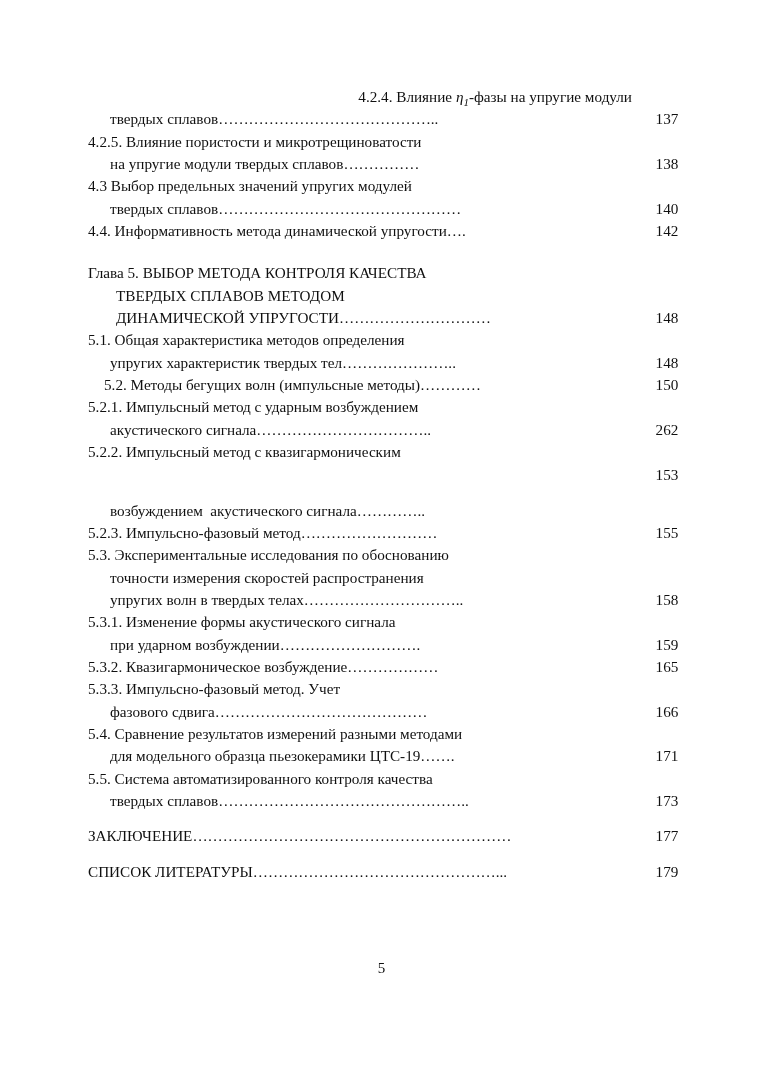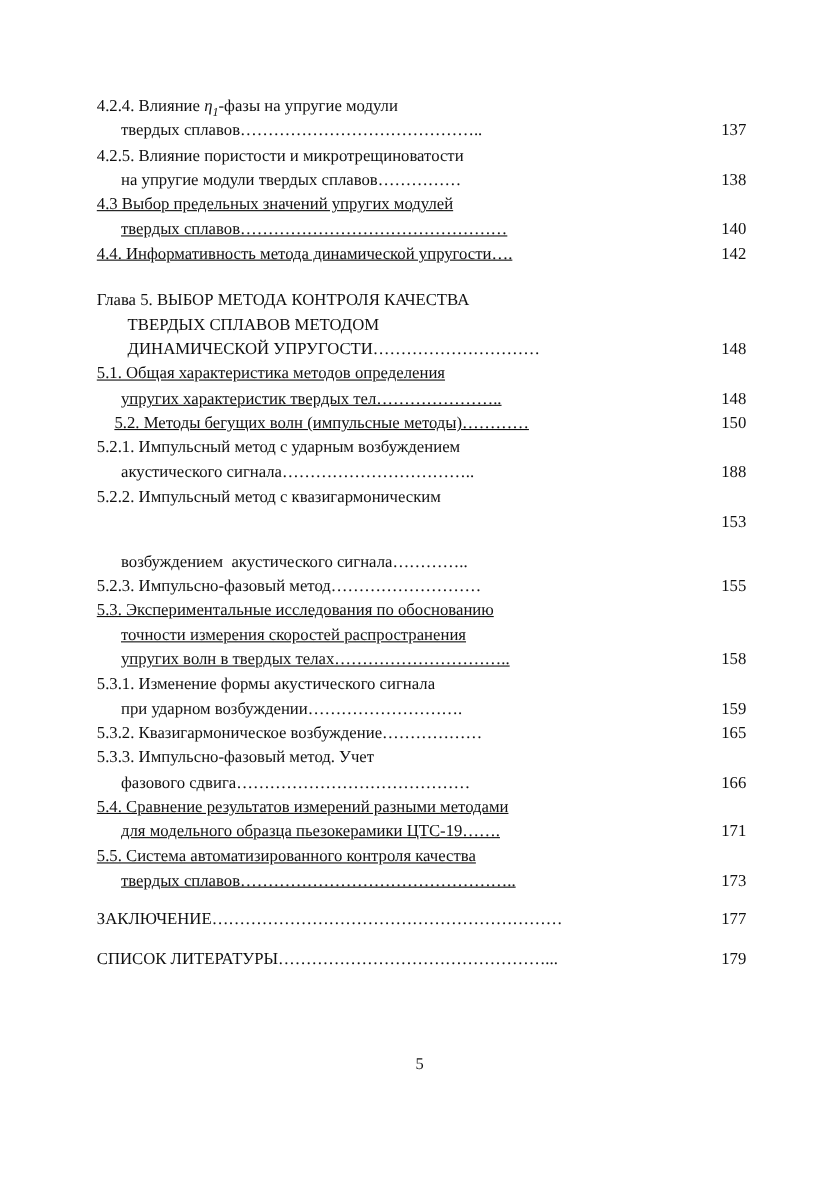--- a/index.html
+++ b/index.html
@@ -40,21 +40,21 @@
     padding-right: 8px;
     white-space: pre-wrap;
   }
   .entry .pg {
     flex: 0 0 42px;
     text-align: center;
     padding-left: 6px;
   }
   
   .lvl0 .txt { padding-left: 0px; }
-  .lvl1 .txt { padding-left: 22px; text-decoration: underline; }
+  .lvl1 .txt { padding-left: 22px; }
   .lvl3 .txt { padding-left: 66px; }
   .gap-md { height: 13px; }
   .gap-lg { height: 20px; }
   .sub {
     font-size: 11px;
     vertical-align: sub;
     line-height: 0;
   }
   .ital {
     font-family: "Liberation Serif", "DejaVu Serif", serif;
@@ -68,21 +68,21 @@
     text-align: center;
     font-size: 15px;
   }
 </style>
 </head>
 <body>
 
 <div class="page">
   <div class="toc" id="toc">
       <div class="entry lvl3">
-        <span class="txt" style="padding-left: 0px;">4.2.4. Влияние <span class="ital">η<span class="sub">1</span></span>-фазы на упругие модули</span>
+        <span class="txt" style="padding-left: 0px; text-align: right;">4.2.4. Влияние <span class="ital">η<span class="sub">1</span></span>-фазы на упругие модули</span>
         <span class="pg"></span>
       </div>
       <div class="entry lvl3">
         <span class="txt" style="padding-left: 22px;">твердых сплавов……………………………………..</span>
         <span class="pg">137</span>
       </div>
       <div class="entry lvl3">
         <span class="txt" style="padding-left: 0px;">4.2.5. Влияние пористости и микротрещиноватости</span>
         <span class="pg"></span>
       </div>
@@ -126,21 +126,21 @@
       <div class="entry lvl1">
         <span class="txt" style="padding-left: 0px; margin-left: 16px;">5.2. Методы бегущих волн (импульсные методы)…………</span>
         <span class="pg">150</span>
       </div>
       <div class="entry lvl3">
         <span class="txt" style="padding-left: 0px;">5.2.1. Импульсный метод с ударным возбуждением</span>
         <span class="pg"></span>
       </div>
       <div class="entry lvl3">
         <span class="txt" style="padding-left: 22px;">акустического сигнала……………………………..</span>
-        <span class="pg">188</span>
+        <span class="pg">262</span>
       </div>
       <div class="entry lvl3">
         <span class="txt" style="padding-left: 0px;">5.2.2. Импульсный метод с квазигармоническим</span>
         <span class="pg"></span>
       </div>
       <div class="entry lvl3">
         <span class="txt" style="padding-left: 22px; margin-top: 36px;">возбуждением  акустического сигнала…………..</span>
         <span class="pg">153</span>
       </div>
       <div class="entry lvl3">

